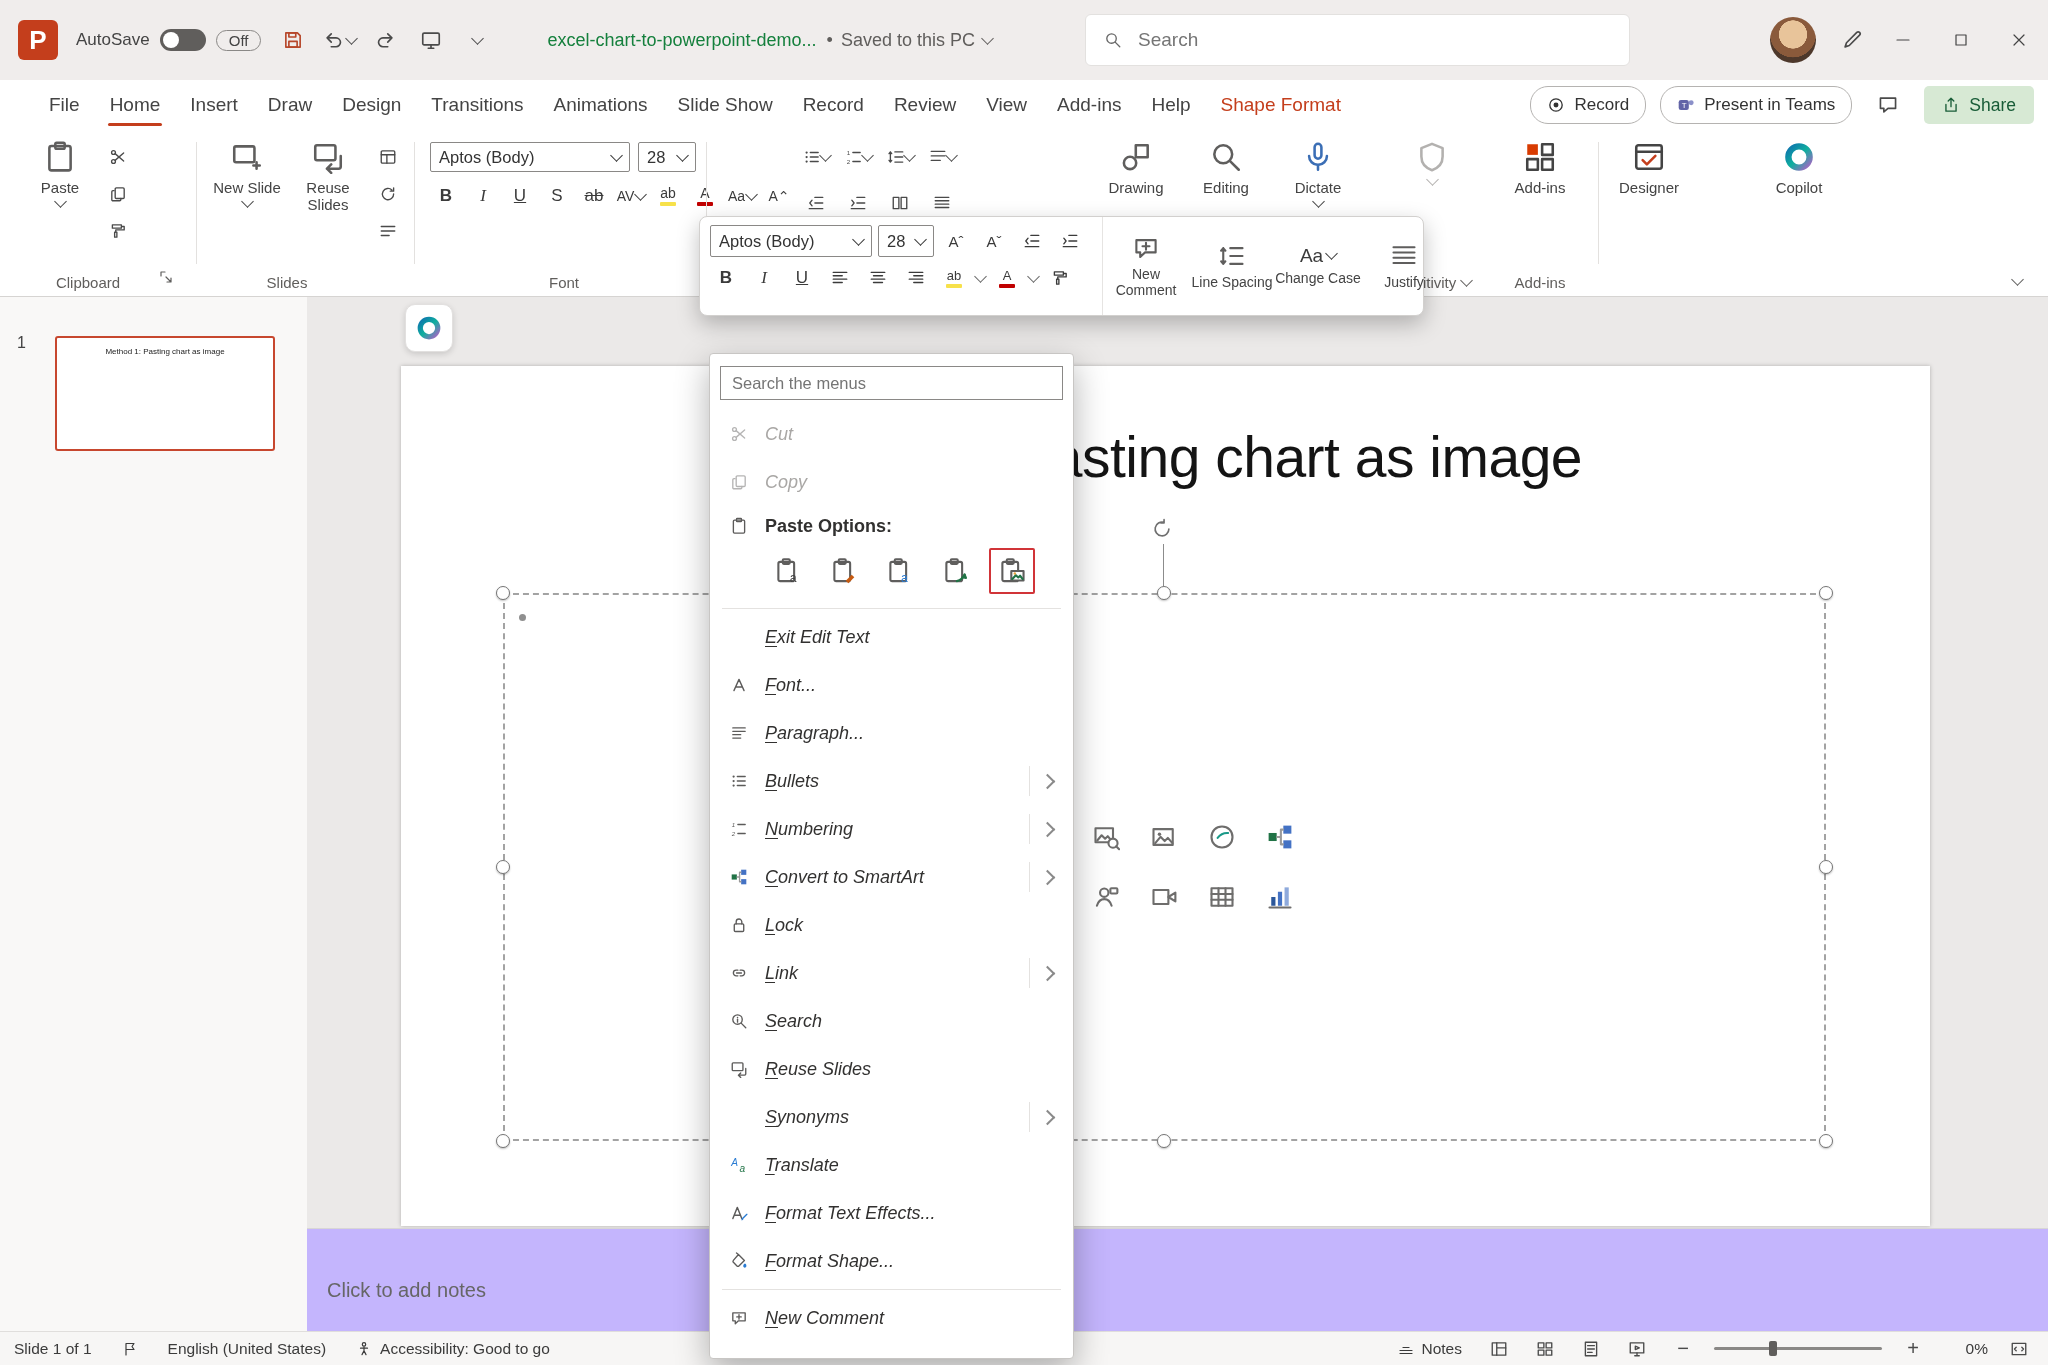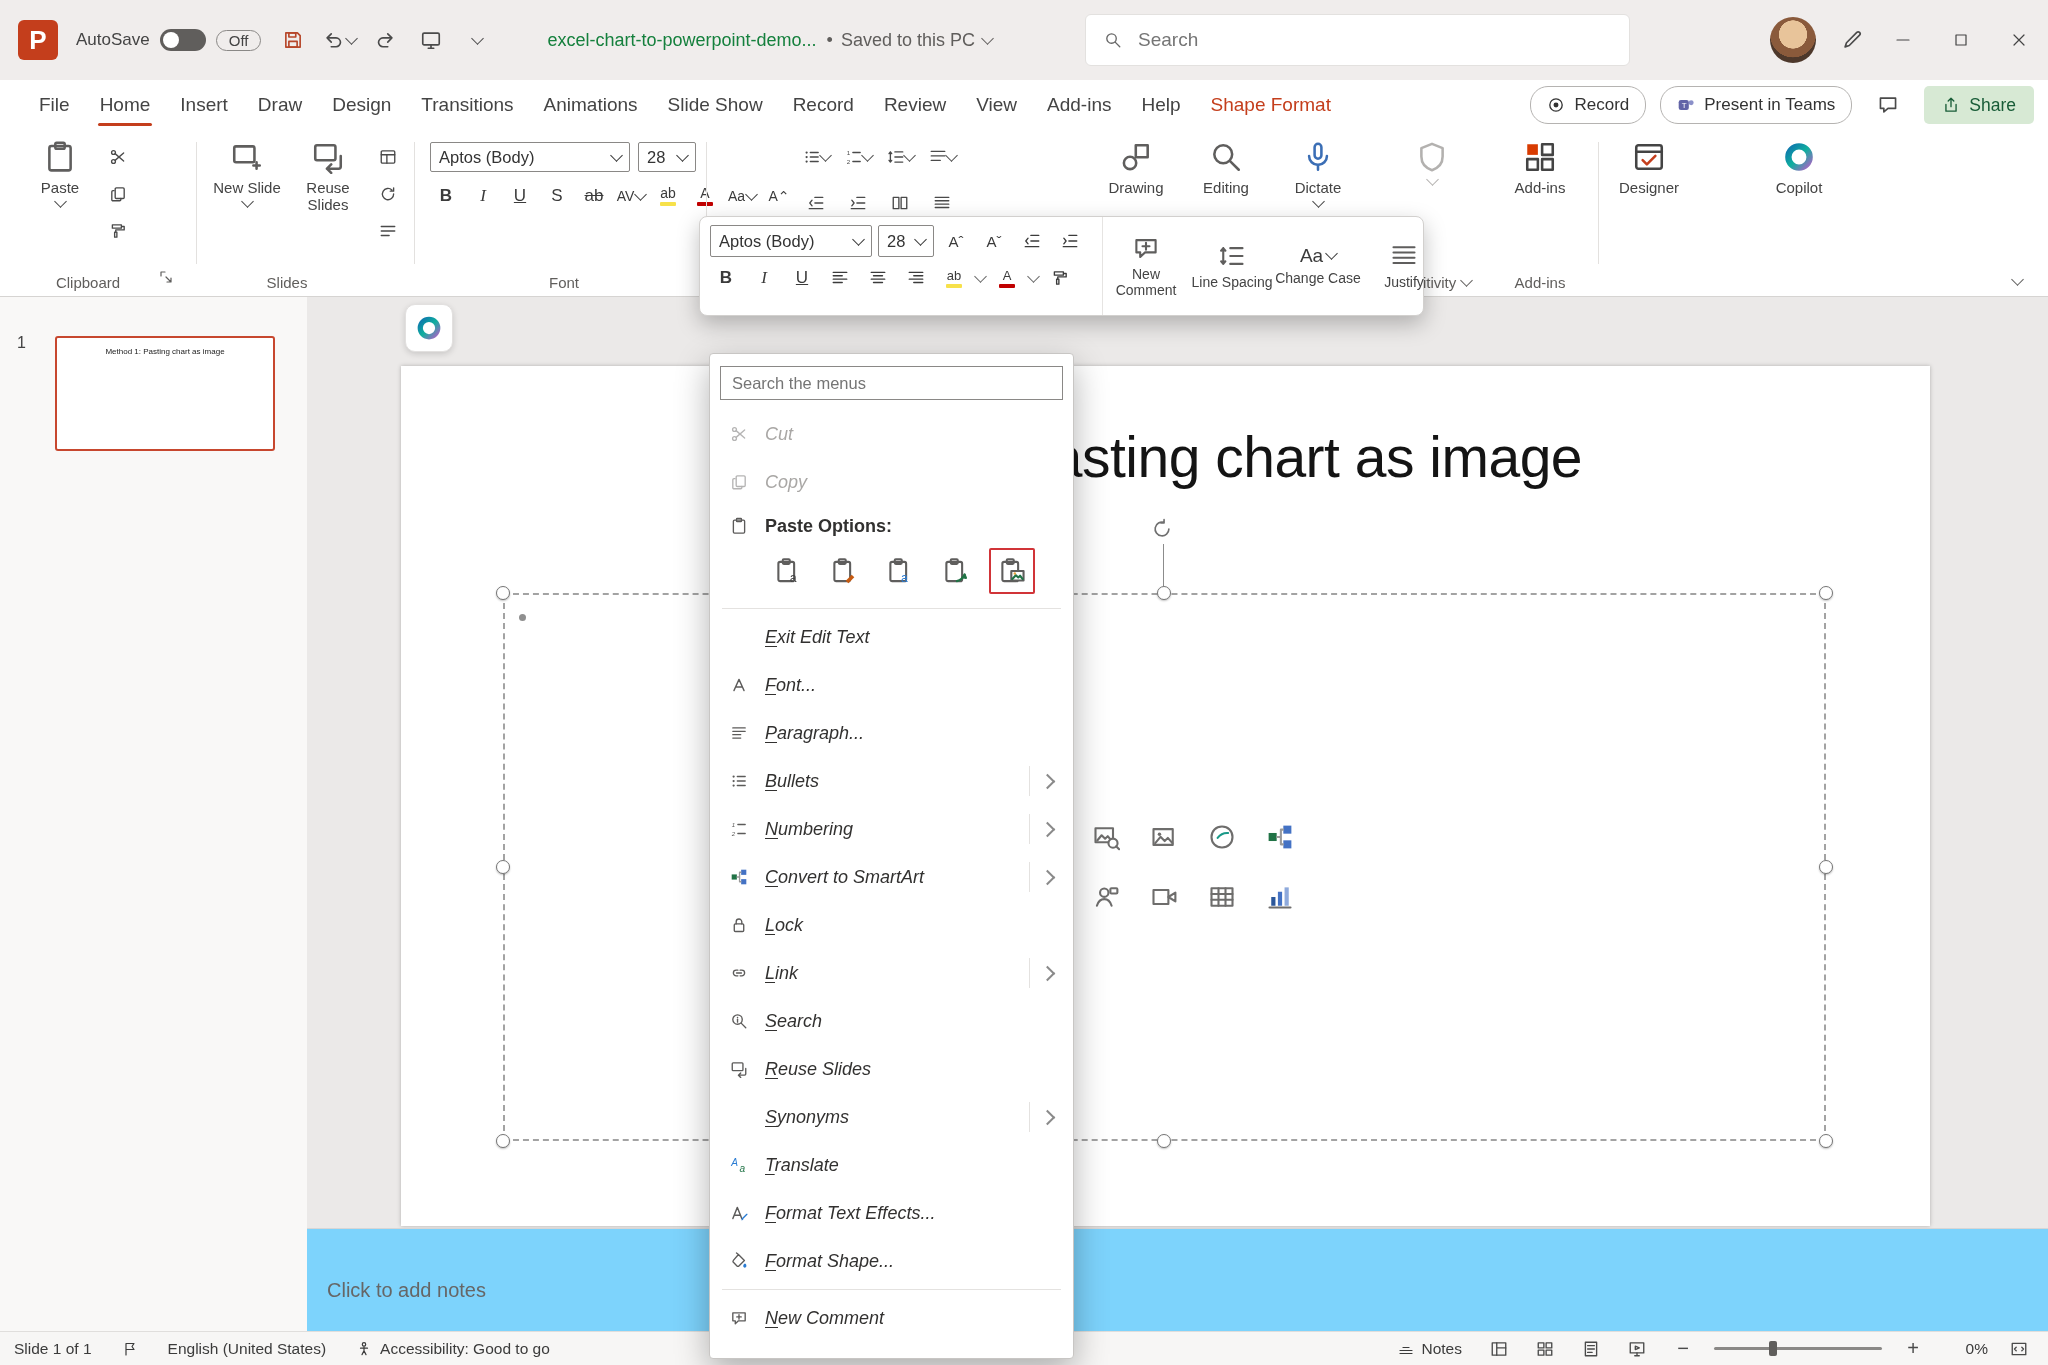--- a/index.html
+++ b/index.html
@@ -23,21 +23,21 @@
   .tb-btn{width:44px;height:44px;border-radius:4px;display:flex;align-items:center;justify-content:center;color:#4a4a4a;flex:none;}
   .tb-group{display:flex;align-items:center;margin-left:10px;gap:2px;}
   .doc-title{margin-left:48px;font-size:18px;color:#333;display:flex;align-items:center;gap:10px;white-space:nowrap;}
   .doc-title .saved{color:#605e5c;display:flex;align-items:center;gap:8px;}
   .tsearch{position:absolute;left:1085px;top:14px;width:545px;height:52px;background:#fff;border:1px solid #e3e1df;border-radius:6px;display:flex;align-items:center;gap:14px;padding:0 18px;box-sizing:border-box;color:#666;}
   .tsearch input{border:0;outline:0;flex:1;font:inherit;font-size:19px;color:#444;background:transparent;}
   .tbr{position:absolute;right:0;top:0;height:80px;display:flex;align-items:center;}
   .avatar{width:46px;height:46px;border-radius:50%;background:radial-gradient(circle at 50% 38%,#e8c49a 0 38%,#8a5a3b 39% 62%,#4d382b 63% 100%);margin-right:14px;flex:none;}
   .winbtn{width:58px;height:80px;display:flex;align-items:center;justify-content:center;color:#444;}
   
-  .tabsbar{position:absolute;left:0;top:80px;right:0;height:50px;background:#fff;display:flex;align-items:center;padding-left:24px;font-size:19px;color:#444;}
+  .tabsbar{position:absolute;left:0;top:80px;right:0;height:50px;background:#fff;display:flex;align-items:center;padding-left:34px;font-size:19px;color:#444;}
   .tab{padding:0 15px;height:100%;display:flex;align-items:center;position:relative;white-space:nowrap;}
   .tab.active::after{content:"";position:absolute;left:13px;right:13px;bottom:4px;height:3px;border-radius:2px;background:#c43e1c;}
   .tab.ctx{color:#c43e1c;}
   .tabs-right{margin-left:auto;display:flex;align-items:center;gap:14px;padding-right:14px;}
   .pillbtn{display:flex;align-items:center;gap:9px;height:36px;padding:0 16px;border:1px solid #b5b3b1;border-radius:18px;font-size:17px;color:#333;white-space:nowrap;}
   .sharebtn{display:flex;align-items:center;gap:9px;height:38px;padding:0 18px;border-radius:5px;background:#d7e9d4;color:#185c37;font-size:17.5px;}
   
   .ribbon{position:absolute;left:0;top:130px;right:0;height:166px;background:#fff;border-bottom:1px solid #d6d4d2;z-index:1;}
   .rdiv{position:absolute;top:12px;bottom:32px;width:1px;background:#e3e1df;}
   .rbig{display:flex;flex-direction:column;align-items:center;justify-content:flex-start;gap:5px;font-size:15px;color:#444;text-align:center;line-height:1.15;}
@@ -56,21 +56,21 @@
   
   .workspace{position:absolute;left:307px;top:296px;right:0;height:932px;background:#ebe9e8;}
   .slide{position:absolute;left:94px;top:70px;width:1529px;height:860px;background:#fff;box-shadow:0 0 4px rgba(0,0,0,.25);}
   .slide-title{position:absolute;left:0;right:0;top:58px;text-align:center;font-size:57px;color:#141414;letter-spacing:-.5px;}
   .ph-box{position:absolute;left:102px;top:227px;width:1323px;height:548px;border:2px dashed #a3a3a3;box-sizing:border-box;}
   .h{position:absolute;width:14px;height:14px;border-radius:50%;background:#fff;border:1.5px solid #757575;box-shadow:0 1px 2px rgba(0,0,0,.25);box-sizing:border-box;}
   .rline{position:absolute;left:762px;top:178px;width:1px;height:42px;background:#8c8c8c;}
   .bullet-dot{position:absolute;left:118px;top:248px;width:7px;height:7px;border-radius:50%;background:#8f8f8f;}
   .ph-ic{position:absolute;width:40px;height:40px;display:flex;align-items:center;justify-content:center;color:#6e6d6c;}
   .slide-copilot{position:absolute;left:98px;top:8px;width:46px;height:46px;background:#fff;border:1px solid #e2e0df;border-radius:10px;box-shadow:0 2px 6px rgba(0,0,0,.15);display:flex;align-items:center;justify-content:center;}
-  .notes{position:absolute;left:307px;right:0;top:1228px;height:103px;background:#7dd3fc;border-top:1px solid #d8d6d5;box-sizing:border-box;padding:50px 0 0 20px;font-size:20px;color:#666;}
+  .notes{position:absolute;left:307px;right:0;top:1228px;height:103px;background:#c4b5fd;border-top:1px solid #d8d6d5;box-sizing:border-box;padding:50px 0 0 20px;font-size:20px;color:#666;}
   
   .mt{position:absolute;left:699px;top:216px;width:725px;height:100px;background:#fff;border:1px solid #d2d0ce;border-radius:8px;box-shadow:0 8px 22px rgba(0,0,0,.25);z-index:30;display:flex;box-sizing:border-box;}
   .mt-left{padding:8px 10px;display:flex;flex-direction:column;gap:7px;}
   .mt-row{display:flex;align-items:center;gap:6px;}
   .mt-right{display:flex;align-items:stretch;border-left:1px solid #e6e4e2;margin-left:6px;}
   .mt-big{width:86px;display:flex;flex-direction:column;align-items:center;justify-content:center;gap:5px;font-size:14px;color:#444;text-align:center;line-height:1.12;}
   
   .cm{position:absolute;left:709px;top:353px;width:365px;height:1006px;background:#fff;border:1px solid #c8c6c4;border-radius:4px;box-shadow:0 12px 34px rgba(0,0,0,.30);z-index:40;box-sizing:border-box;padding:8px 0 0;font-size:18px;color:#323130;}
   .cm-search{margin:4px 10px 10px;height:34px;border:1px solid #8a8886;display:flex;align-items:center;padding:0 9px;box-sizing:border-box;}
   .cm-search input{border:0;outline:0;flex:1;font:inherit;font-size:16.5px;color:#444;}

